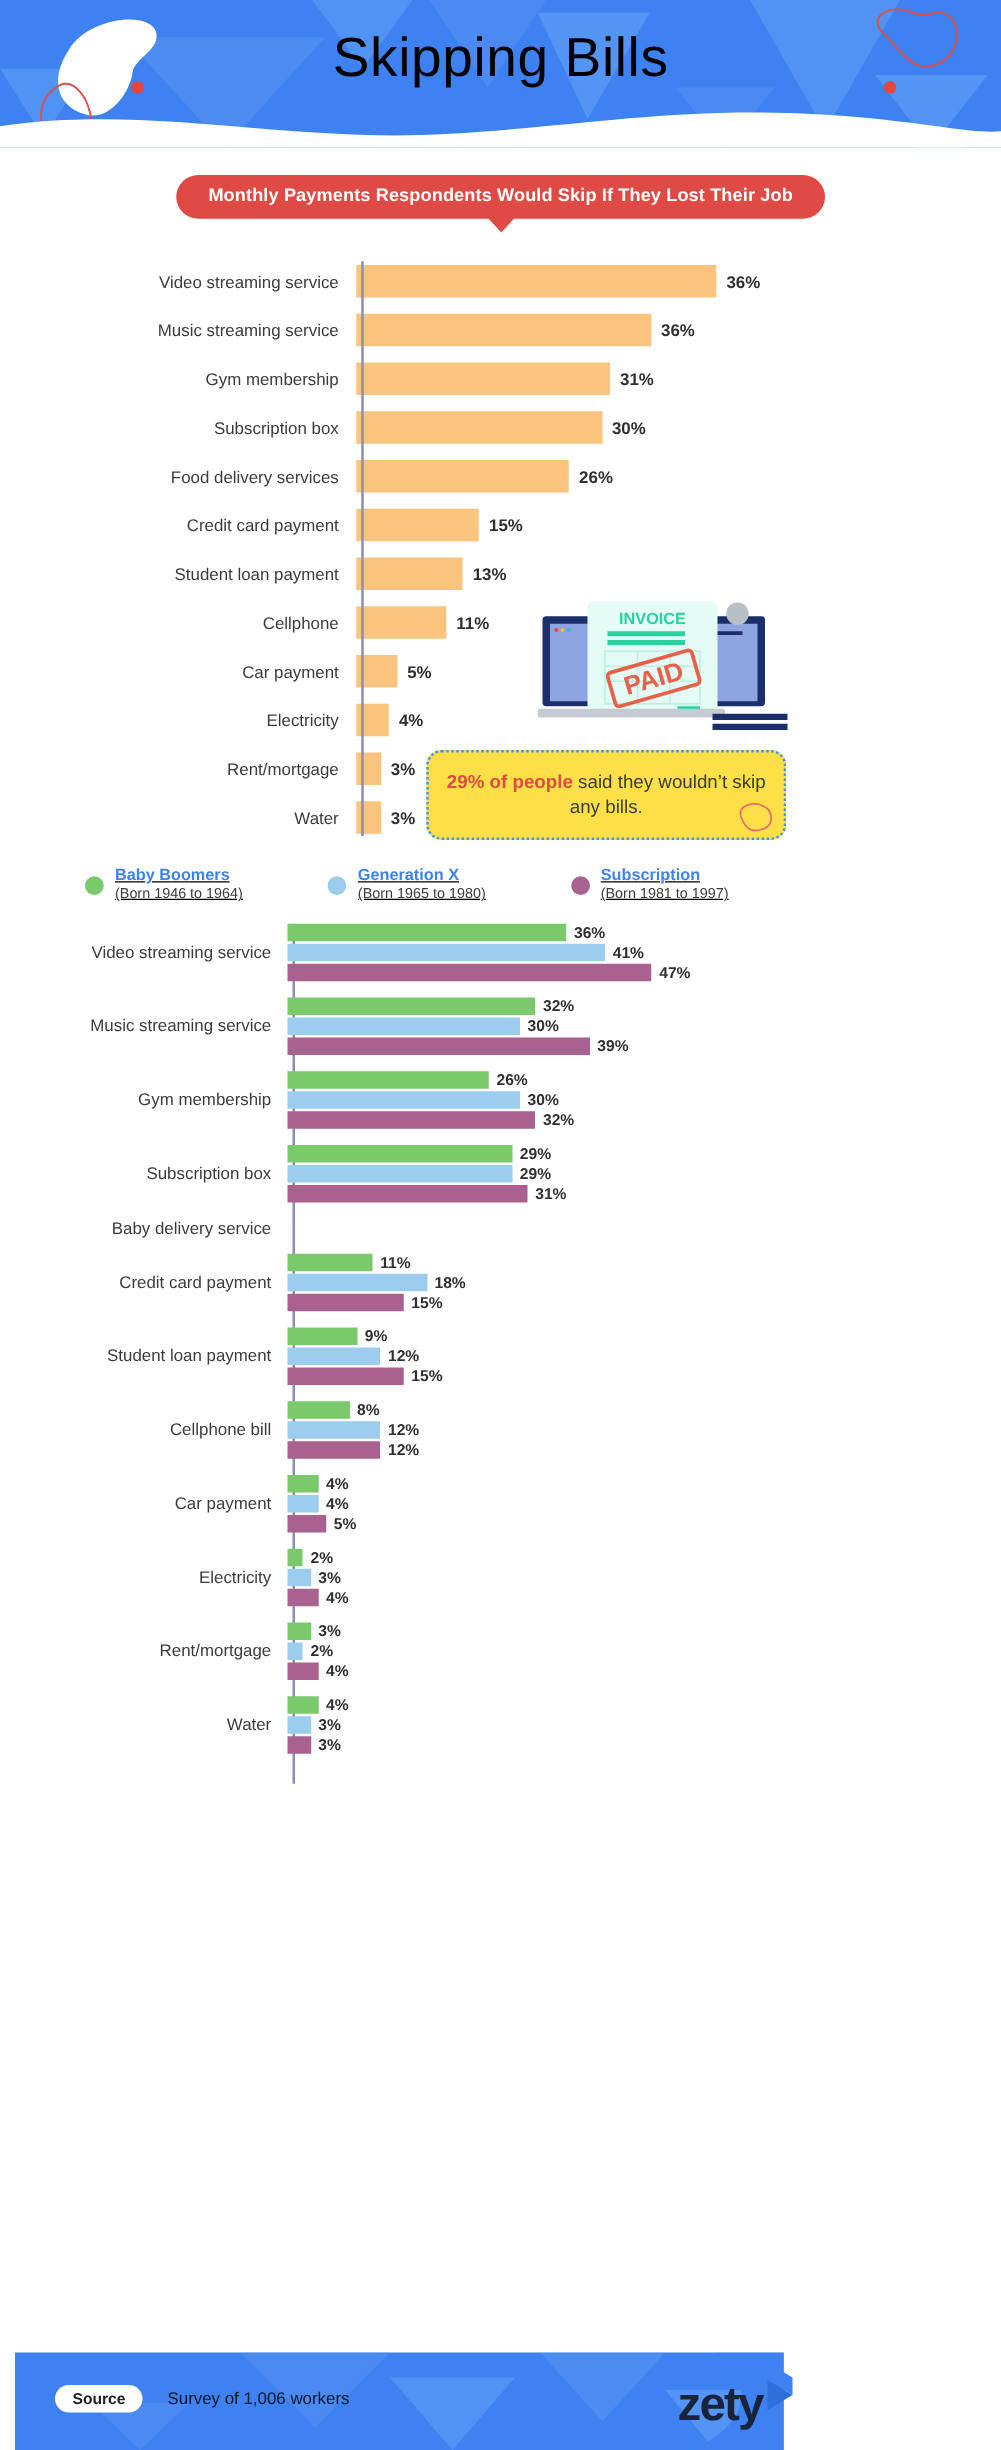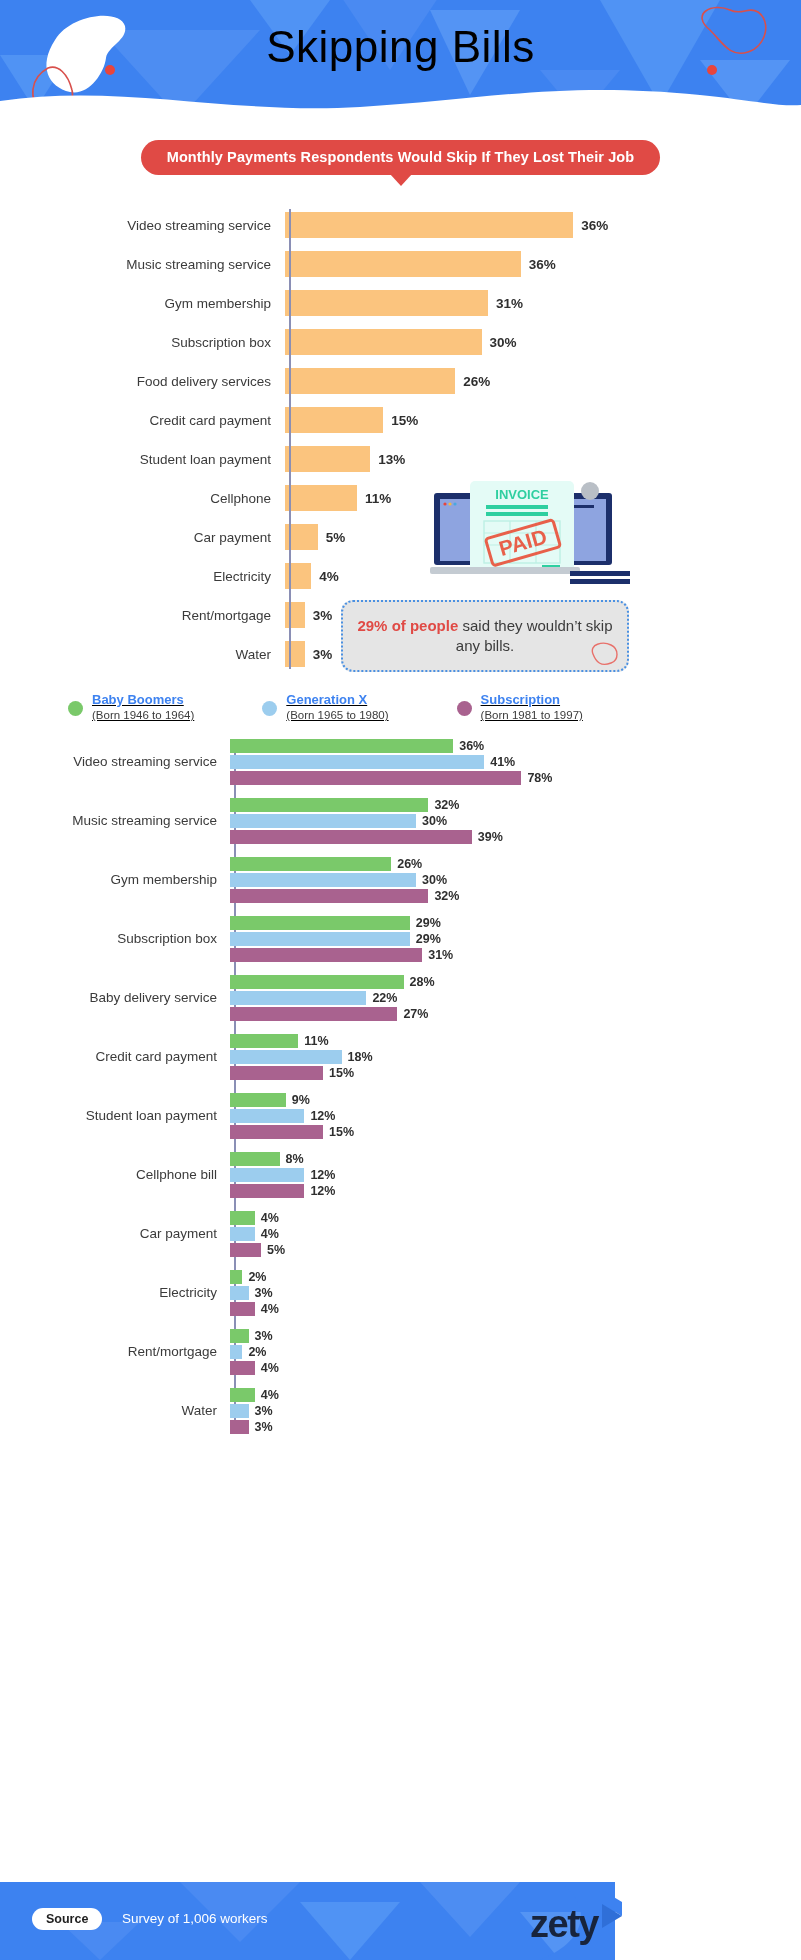--- a/index.html
+++ b/index.html
@@ -119,21 +119,21 @@
 
   
   .callout {
     position: absolute;
     left: 341px;
     top: 600px;
     width: 288px;
     height: 72px;
     border: 2px dotted #4a90e2;
     border-radius: 12px;
-    background: #e5e5e5;
+    background: #fde047;
     display: flex;
     align-items: center;
     justify-content: center;
     text-align: center;
     font-size: 15px;
     color: #3b3b3b;
     line-height: 1.35;
     padding: 0 14px;
     font-family: "Liberation Sans", sans-serif;
   }
@@ -181,21 +181,21 @@
   .c2-line { display: flex; align-items: center; }
   .c2-bar { height: 14px; }
   .c2-val {
     font-size: 12.5px; font-weight: bold; color: #2f2f2f;
     margin-left: 6px; white-space: nowrap;
   }
 
   
   .footer {
     position: absolute;
-    left: 0; bottom: 0;
+    left: 12px; bottom: 0;
     width: 660px; height: 98px;
   }
   .footer-band {
     position: absolute;
     left: 0; bottom: 0;
     width: 615px; height: 78px;
     background: #3d82f0;
     overflow: hidden;
   }
   .footer-band svg { position: absolute; top: 0; left: 0; }
@@ -205,21 +205,21 @@
     background: #ffffff;
     color: #1f1f1f;
     font-size: 12.5px;
     font-weight: bold;
     border-radius: 13px;
     padding: 4px 14px;
   }
   .source-text {
     position: absolute;
     left: 122px; top: 29px;
-    color: #ffffff;
+    color: #0f172a;
     font-size: 13.5px;
   }
   .zety {
     position: absolute;
     right: 34px; bottom: 18px;
     display: flex;
     align-items: flex-end;
   }
   .zety-word {
     font-size: 38px;
@@ -434,21 +434,21 @@
               <div class="c2-line">
                 <div class="c2-bar" style="width: 223.2px; background: rgb(122, 201, 106);"></div>
                 <span class="c2-val">36%</span>
               </div>
               <div class="c2-line">
                 <div class="c2-bar" style="width: 254.2px; background: rgb(156, 205, 238);"></div>
                 <span class="c2-val">41%</span>
               </div>
               <div class="c2-line">
                 <div class="c2-bar" style="width: 291.4px; background: rgb(169, 98, 143);"></div>
-                <span class="c2-val">78%</span>
+                <span class="c2-val">47%</span>
               </div>
             </div>
           </div>
         </div>
         <div class="c2-group">
           <div class="c2-grouprow">
             <div class="c2-labelcol">Music streaming service</div>
             <div class="c2-bars">
               <div class="c2-line">
                 <div class="c2-bar" style="width: 198.4px; background: rgb(122, 201, 106);"></div>
@@ -499,34 +499,20 @@
               <div class="c2-line">
                 <div class="c2-bar" style="width: 192.2px; background: rgb(169, 98, 143);"></div>
                 <span class="c2-val">31%</span>
               </div>
             </div>
           </div>
         </div>
         <div class="c2-group">
           <div class="c2-grouprow">
             <div class="c2-labelcol">Baby delivery service</div>
-            <div class="c2-bars">
-              <div class="c2-line">
-                <div class="c2-bar" style="width: 173.6px; background: rgb(122, 201, 106);"></div>
-                <span class="c2-val">28%</span>
-              </div>
-              <div class="c2-line">
-                <div class="c2-bar" style="width: 136.4px; background: rgb(156, 205, 238);"></div>
-                <span class="c2-val">22%</span>
-              </div>
-              <div class="c2-line">
-                <div class="c2-bar" style="width: 167.4px; background: rgb(169, 98, 143);"></div>
-                <span class="c2-val">27%</span>
-              </div>
-            </div>
           </div>
         </div>
         <div class="c2-group">
           <div class="c2-grouprow">
             <div class="c2-labelcol">Credit card payment</div>
             <div class="c2-bars">
               <div class="c2-line">
                 <div class="c2-bar" style="width: 68.2px; background: rgb(122, 201, 106);"></div>
                 <span class="c2-val">11%</span>
               </div>

